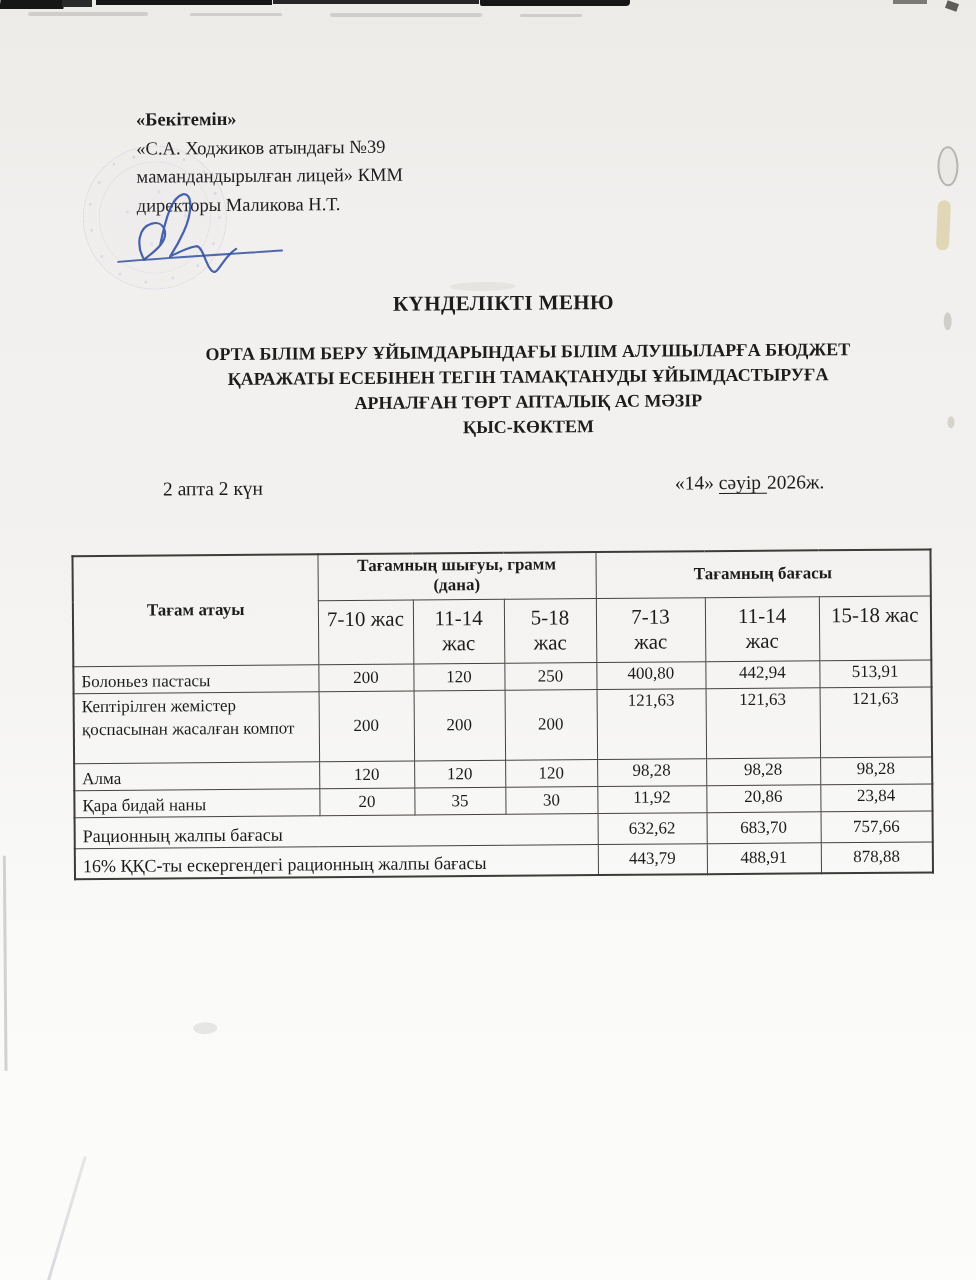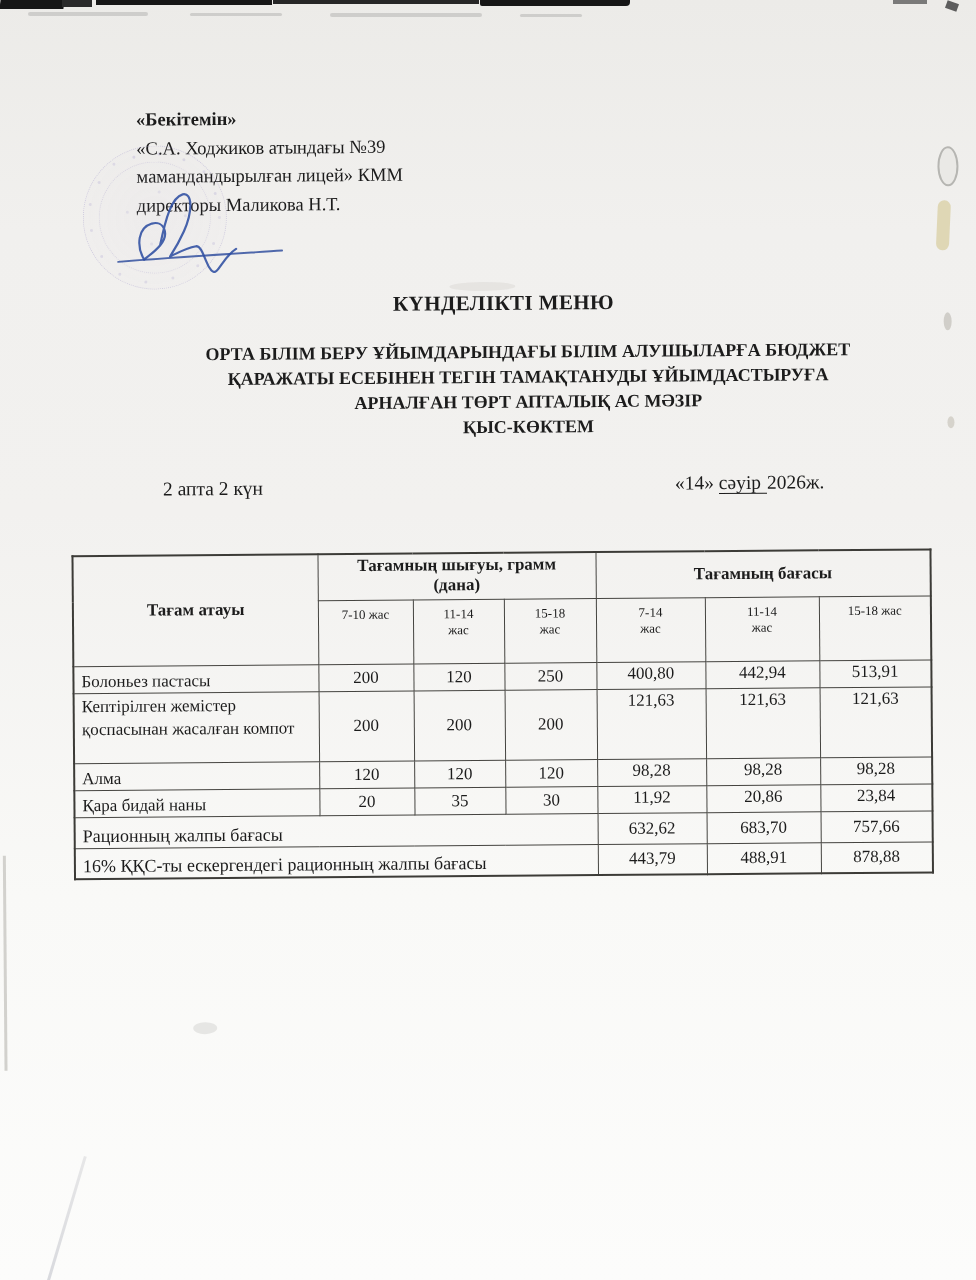--- a/index.html
+++ b/index.html
@@ -66,21 +66,21 @@
   .va-mid{vertical-align:middle;}
   .va-bot{vertical-align:bottom;}
   .tr-group{height:46px;}
   .tr-sub{height:64px;}
   .tr-r1{height:27px;}
   .tr-r2{height:70px;}
   .tr-r3{height:27px;}
   .tr-r4{height:27px;}
   .tr-t{height:31px;}
   .tot-num{font-weight:bold;}
-  .sub-age{vertical-align:top;padding-top:6px !important;font-size:13px;margin-left:36px;}
+  .sub-age{vertical-align:top;padding-top:6px !important;font-size:21px;margin-left:36px;}
   .r2name{line-height:23.5px;}
 
   
   .mark{position:absolute;}
 </style>
 </head>
 <body>
 
 <div class="page">
 
@@ -146,23 +146,23 @@
           <tr class="tr-group">
         <th class="c va-mid" rowspan="2">Тағам атауы</th>
         <th class="c va-top prewrap" colspan="3">Тағамның шығуы, грамм
 (дана)</th>
         <th class="c va-mid" colspan="3">Тағамның бағасы</th>
       </tr>
       <tr class="tr-sub">
         <td class="c sub-age prewrap">7-10 жас</td>
         <td class="c sub-age prewrap">11-14
 жас</td>
-        <td class="c sub-age prewrap">15-18
-жас</td>
-        <td class="c sub-age prewrap">7-14
+        <td class="c sub-age prewrap">5-18
+жас</td>
+        <td class="c sub-age prewrap">7-13
 жас</td>
         <td class="c sub-age prewrap">11-14
 жас</td>
         <td class="c sub-age prewrap">15-18 жас</td>
       </tr>
       <tr class="tr-r1">
         <td class="name-cell va-bot">Болоньез пастасы</td>
         <td class="c va-mid">200</td>
         <td class="c va-mid">120</td>
         <td class="c va-mid">250</td>

